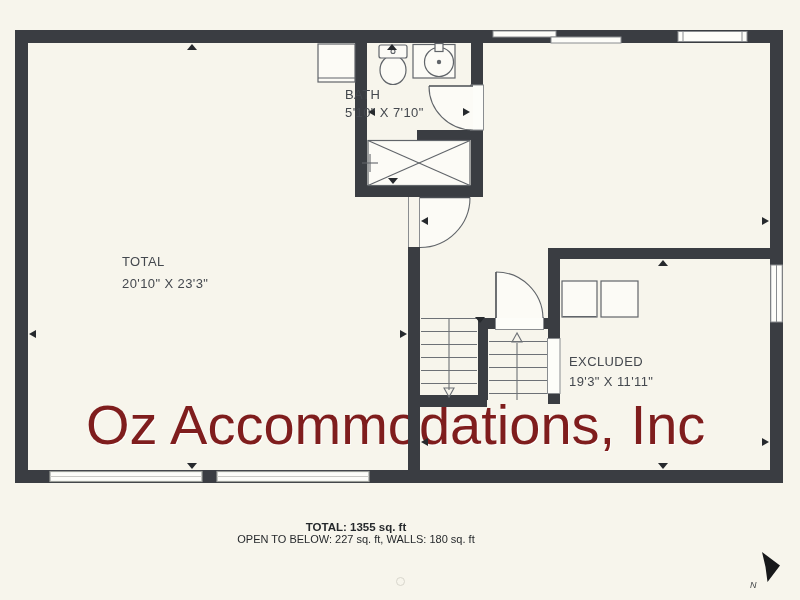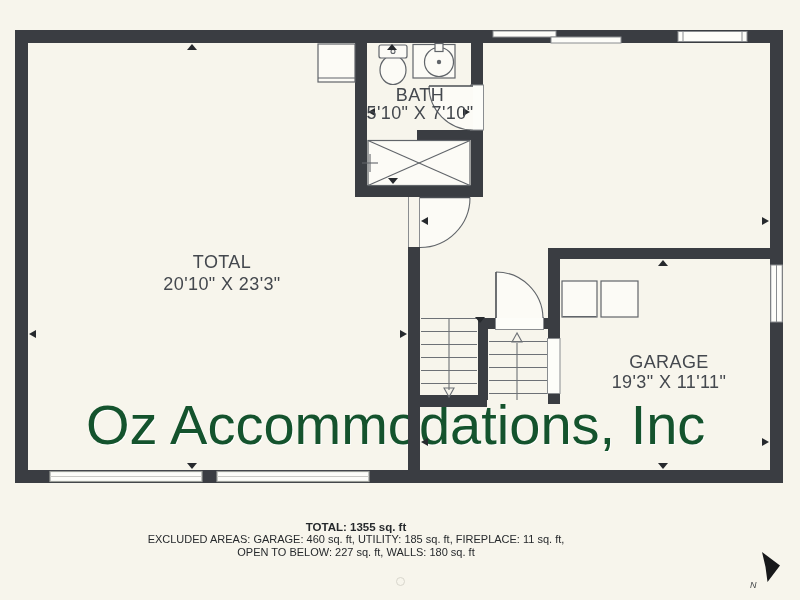--- a/index.html
+++ b/index.html
@@ -6,29 +6,29 @@
   body{
     width:800px;height:600px;overflow:hidden;position:relative;
     background:#f7f5ec;
     font-family:"Liberation Sans", sans-serif;
   }
   #stage{position:absolute;left:0;top:0;width:800px;height:600px;}
 
   
   #watermark{
     position:absolute;left:86px;top:392px;z-index:1;
-    font-size:56px;font-weight:400;color:#14532d;white-space:nowrap;
+    font-size:56px;font-weight:400;color:#7f1d1d;white-space:nowrap;
     letter-spacing:0px;
     text-shadow:1px 1px 0 rgba(255,255,255,.85);
   }
   #plan-svg{position:absolute;left:0;top:0;z-index:2;}
 
   .room-label{
-    position:absolute;z-index:3;text-align:center;
-    color:#44484e;font-size:18px;letter-spacing:.4px;line-height:21px;
+    position:absolute;z-index:3;
+    color:#44484e;font-size:13px;letter-spacing:.4px;line-height:21px;
   }
   .room-label .dims{display:block;}
   #label-garage{left:122px;top:251px;width:200px;line-height:22px;}
   #label-bath{left:345px;top:86px;width:150px;line-height:18px;}
   #label-room{left:530px;top:118px;width:200px;line-height:21px;}
   #label-utility{left:569px;top:352px;width:200px;line-height:20px;}
 
   #footer{
     position:absolute;left:0;top:521px;width:712px;z-index:3;
     text-align:center;color:#26292c;font-size:11px;line-height:12.4px;
@@ -224,26 +224,25 @@
 
   <div class="room-label" id="label-garage">
     <span>TOTAL</span>
     <span class="dims">20'10" X 23'3"</span>
   </div>
   <div class="room-label" id="label-bath">
     <span>BATH</span>
     <span class="dims">5'10" X 7'10"</span>
   </div>
   <div class="room-label" id="label-utility">
-    <span>GARAGE</span>
+    <span>EXCLUDED</span>
     <span class="dims">19'3" X 11'11"</span>
   </div>
 
   <div id="footer">
     <div class="total">TOTAL: 1355 sq. ft</div>
-    <div>EXCLUDED AREAS: GARAGE: 460 sq. ft, UTILITY: 185 sq. ft, FIREPLACE: 11 sq. ft,</div>
     <div>OPEN TO BELOW: 227 sq. ft, WALLS: 180 sq. ft</div>
   </div>
 
   <div id="logo-dot"></div>
 
   <div id="compass-label">N</div>
 </div>
 
 </body></html>

